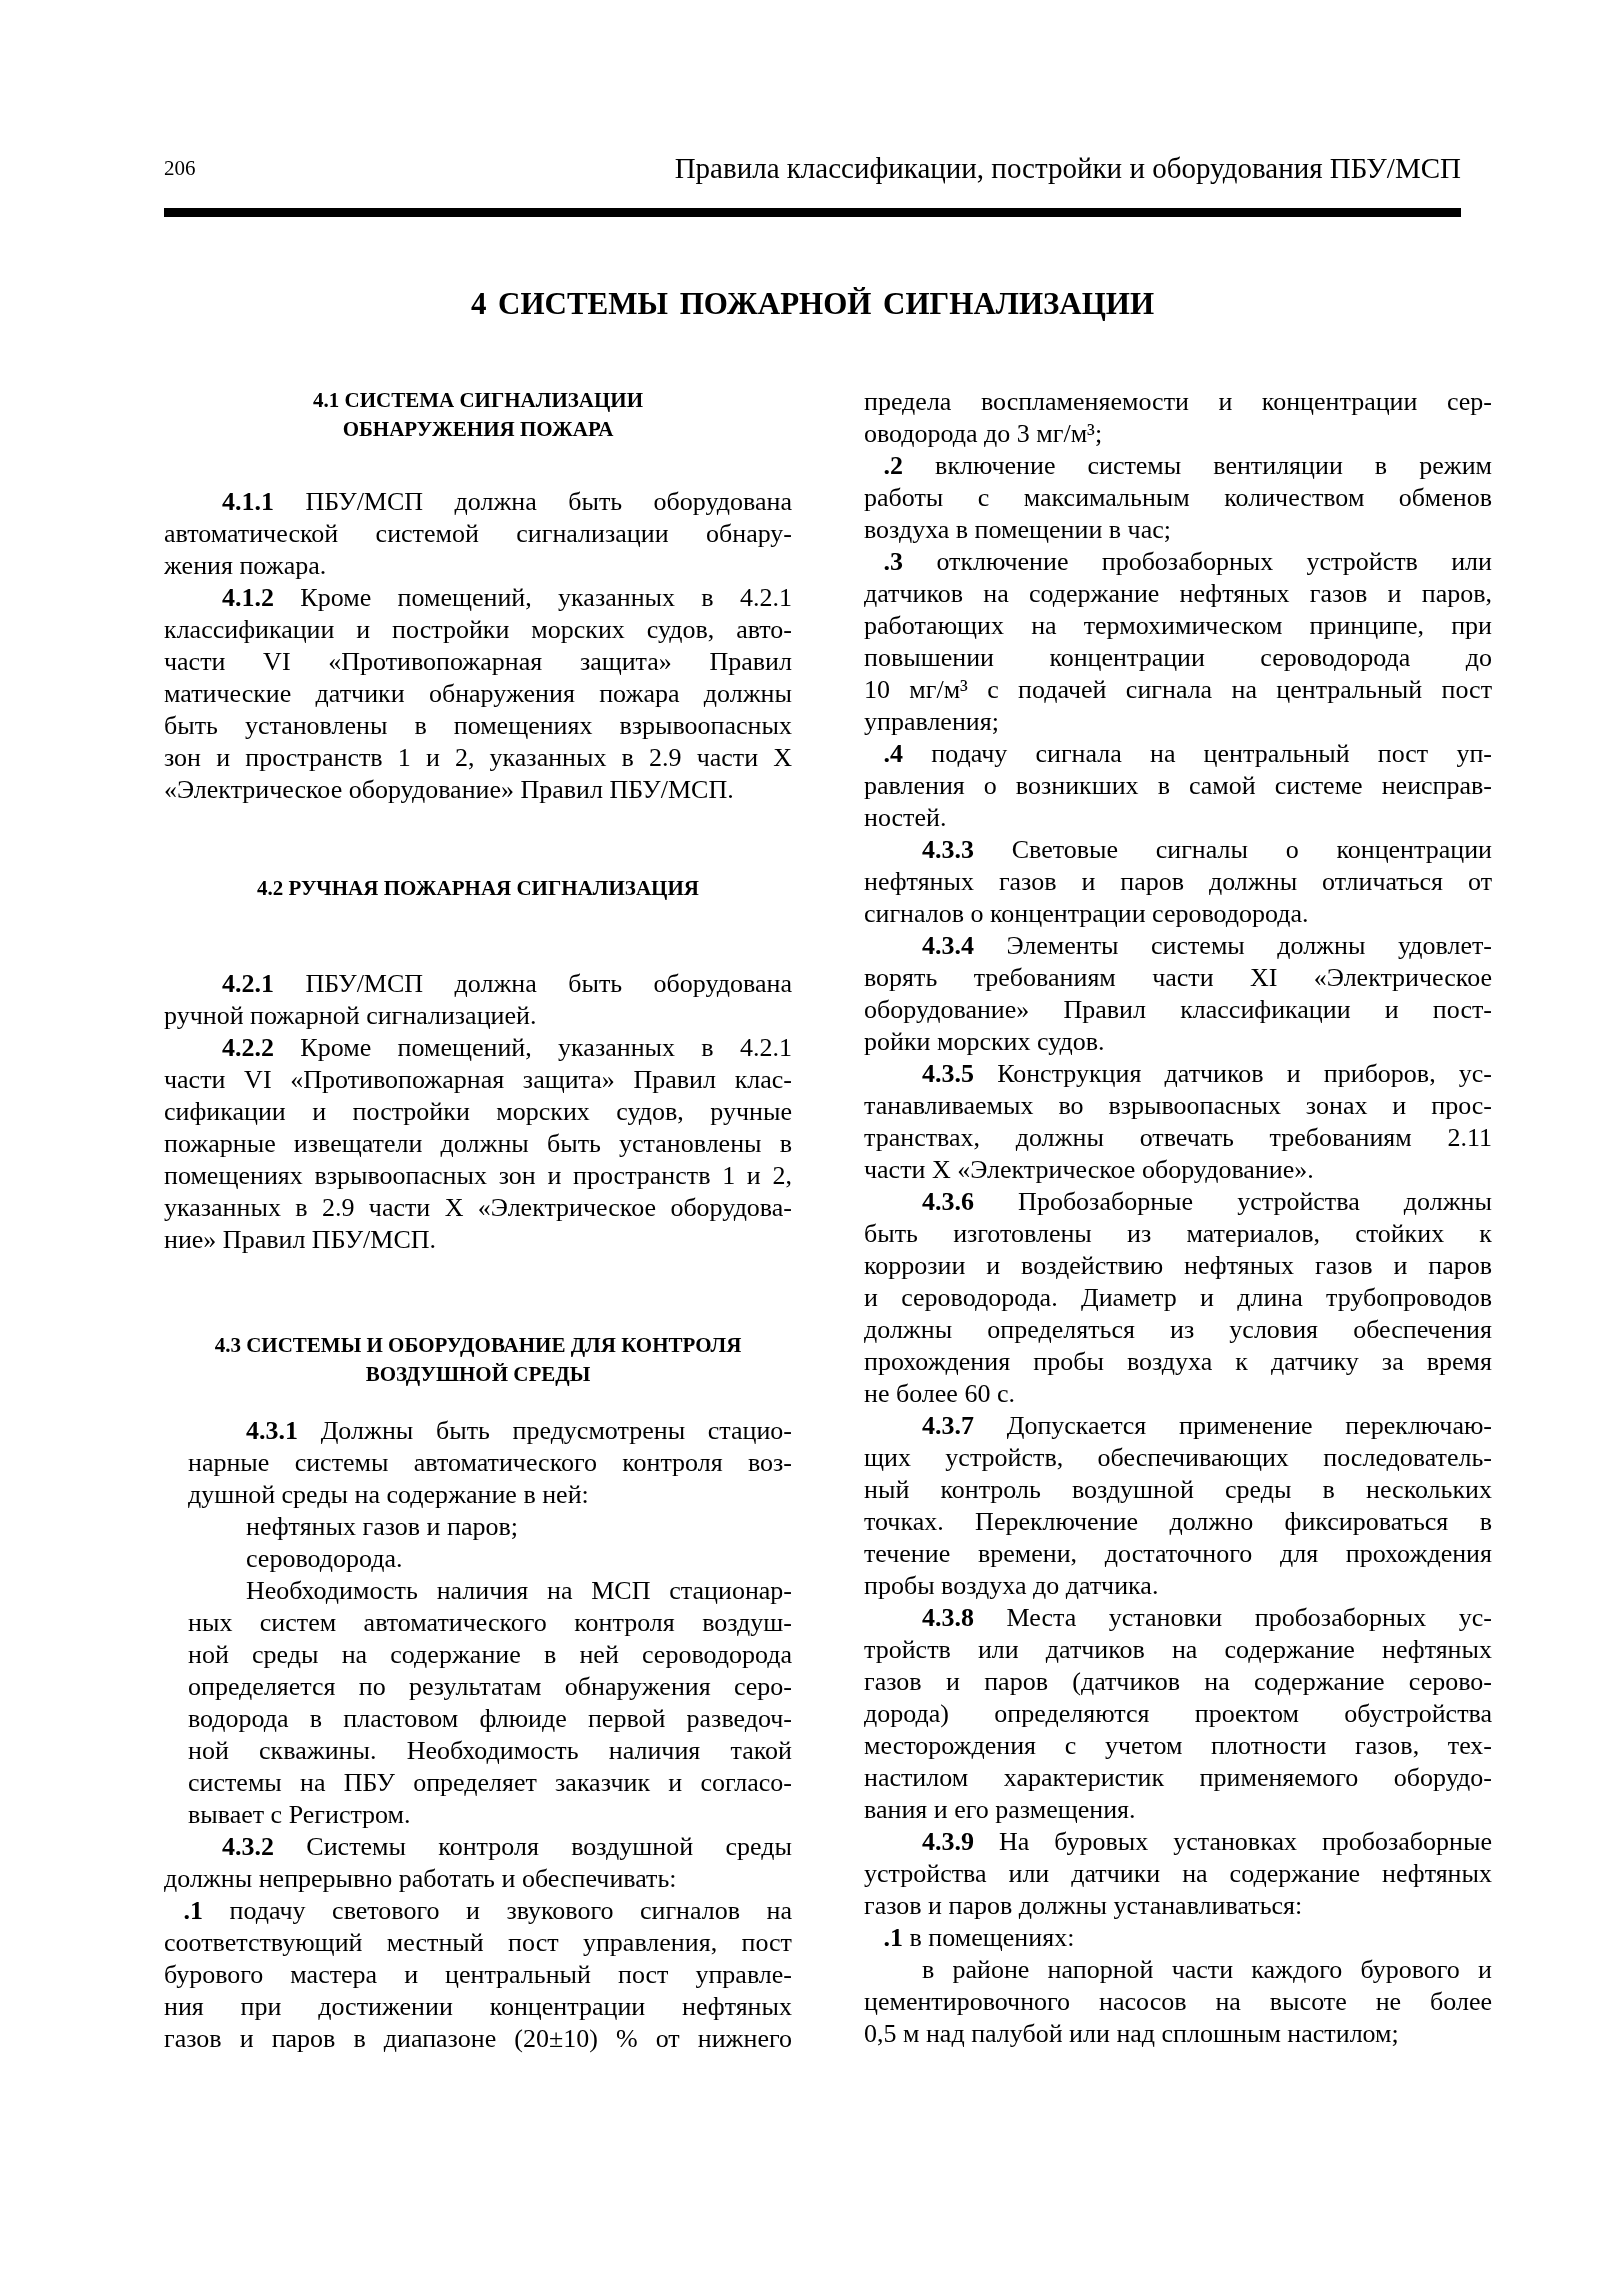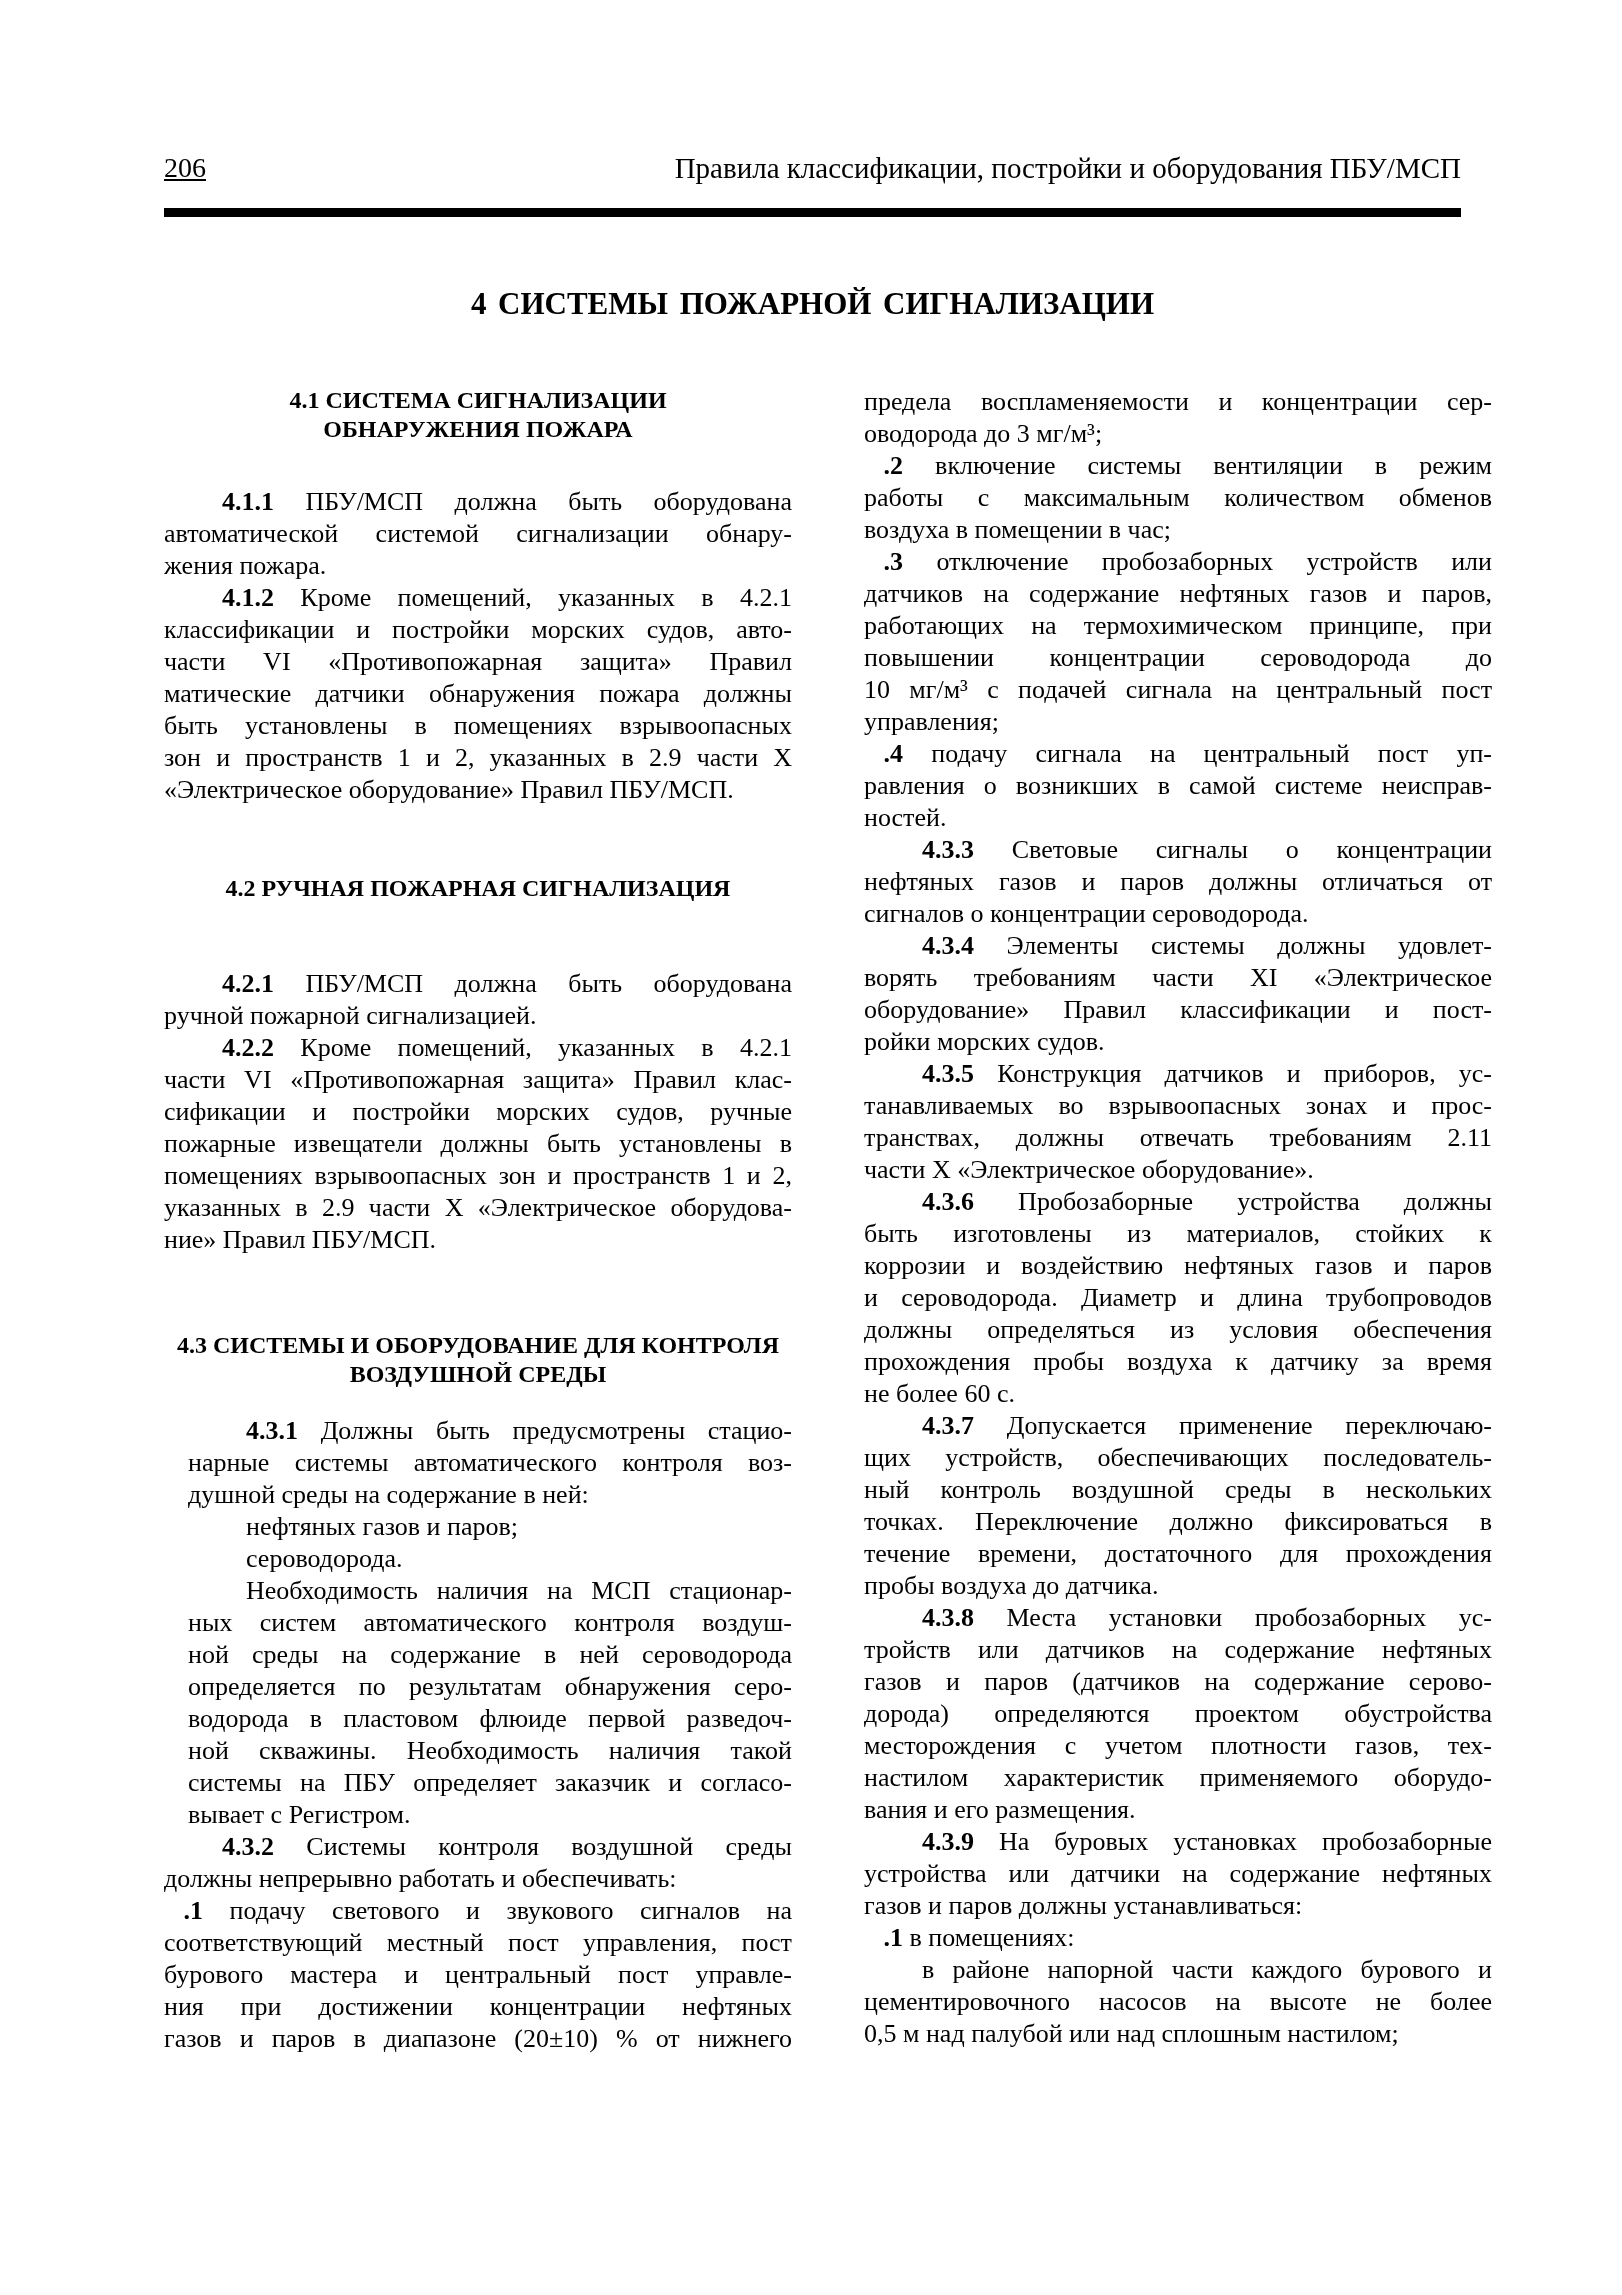--- a/index.html
+++ b/index.html
@@ -8,23 +8,22 @@
     width: 1623px;
     height: 2295px;
     background: #ffffff;
     font-family: "Liberation Serif", serif;
     color: #000000;
     overflow: hidden;
   }
   .hdr-num {
     position: absolute;
     left: 164px; top: 151px;
-    font-size: 28px;
+    font-size: 21px;
     line-height: 34px;
-    text-decoration: underline;
   }
   .hdr-title {
     position: absolute;
     right: 162px; top: 151px;
     font-size: 29px;
     line-height: 34px;
   }
   .hdr-rule {
     position: absolute;
     left: 164px; top: 208px;
@@ -45,21 +44,21 @@
     position: absolute;
     top: 386px;
     width: 628px;
     font-size: 26px;
     line-height: 32px;
   }
   .col-left  { left: 164px; }
   .col-right { left: 832px; margin-left: 32px; }
   .blk.h {
     font-weight: bold;
-    font-size: 24px;
+    font-size: 21px;
     line-height: 29px;
     text-align: center;
   }
   .hline { height: 29px; overflow: hidden; }
   .ln {
     text-align: justify;
     text-align-last: justify;
     height: 32px;
     overflow: hidden;
   }

